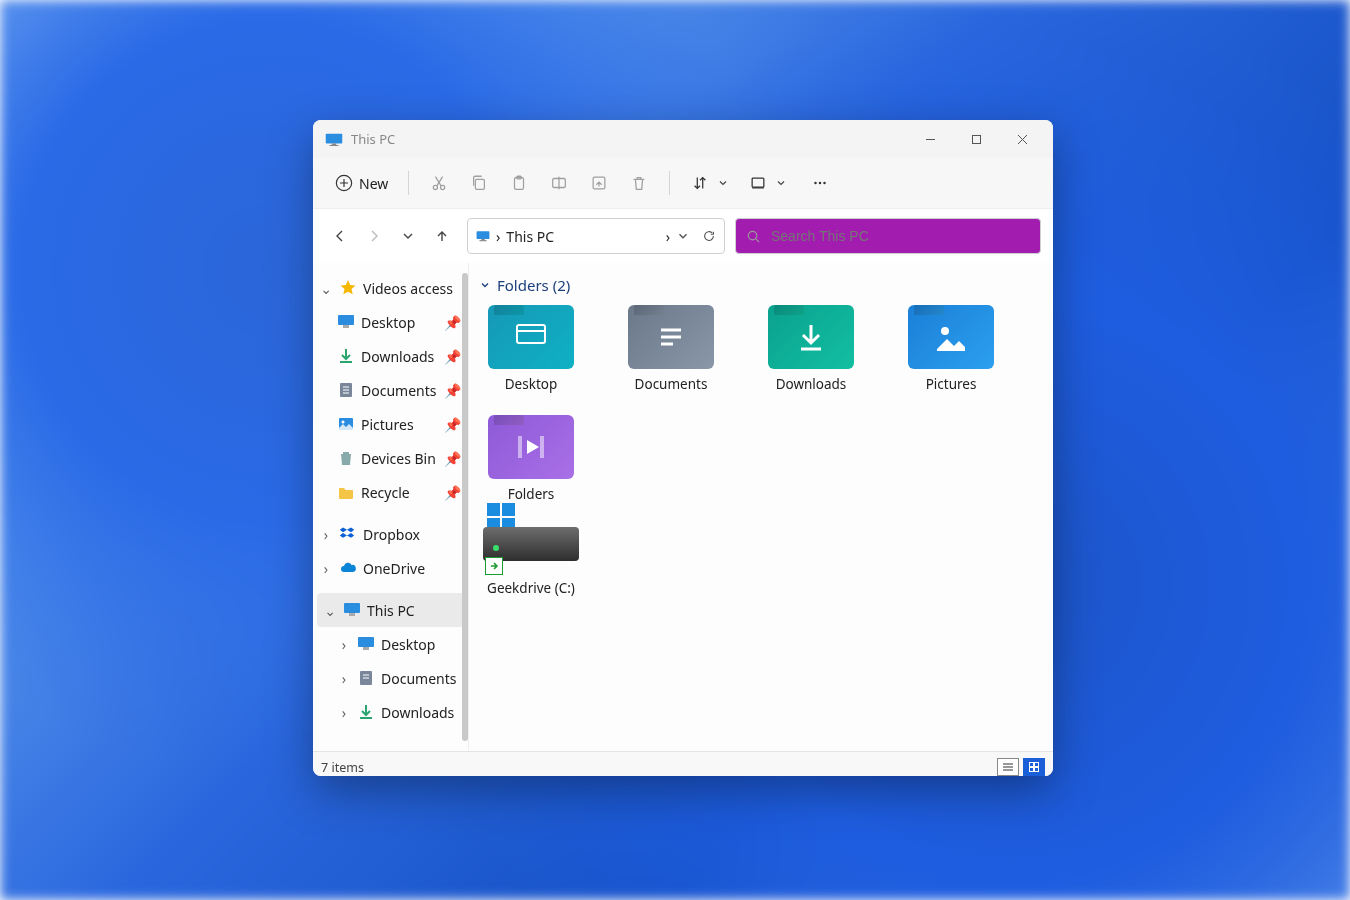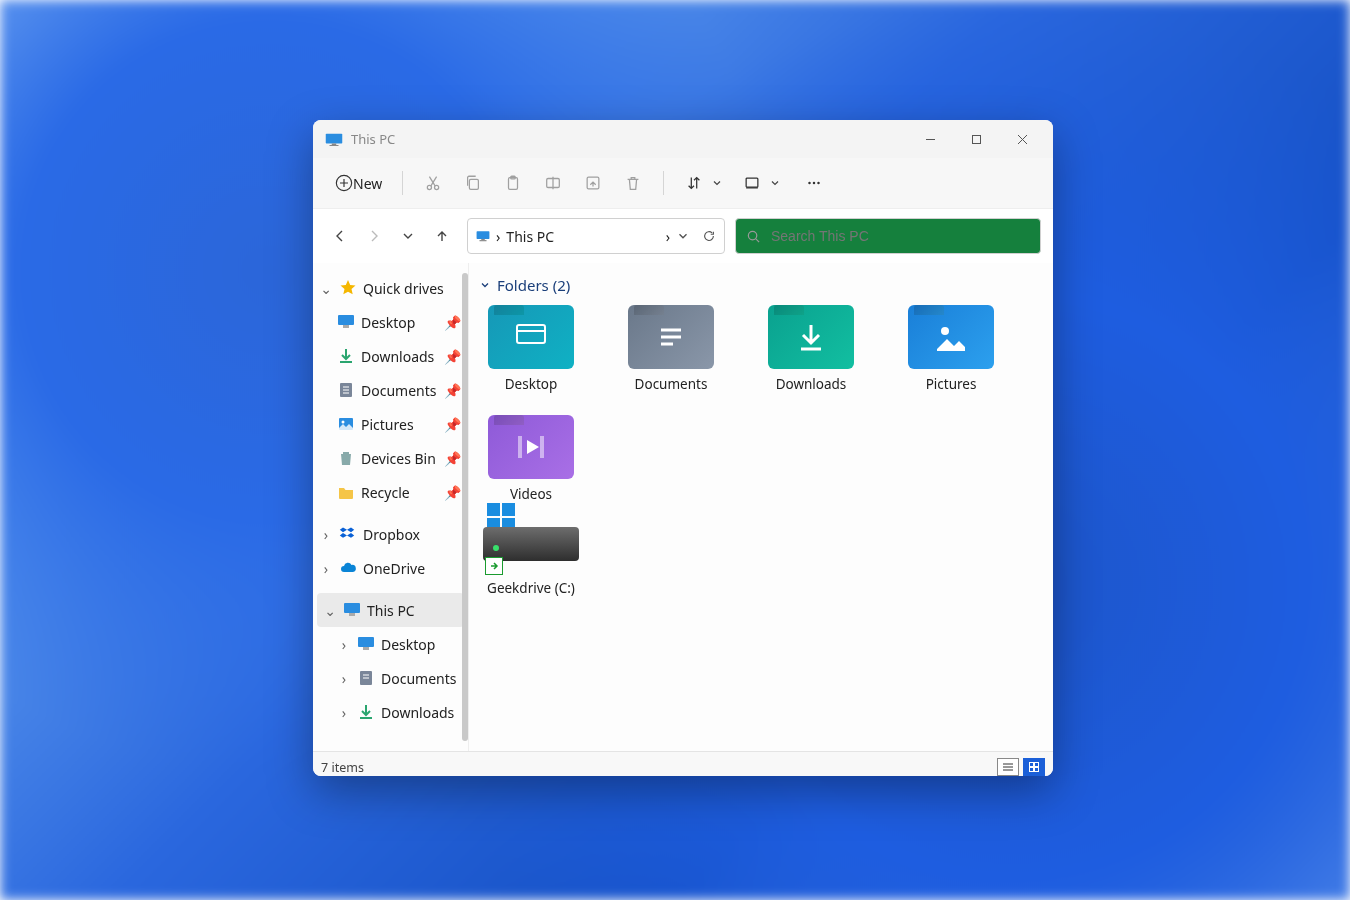--- a/index.html
+++ b/index.html
@@ -8,35 +8,35 @@
  radial-gradient(circle at 75% 65%,#1d55c9 0%,#1e5de0 25%,transparent 50%),
  linear-gradient(135deg,#7fb3f5 0%,#5f9cef 20%,#2a67de 45%,#1550c4 70%,#5b92eb 100%);
  filter:blur(6px);position:absolute;inset:0;}
 .window{position:absolute;left:313px;top:120px;width:740px;height:656px;background:#fdfdfd;border-radius:8px;box-shadow:0 15px 45px rgba(0,0,0,.35);overflow:hidden;display:flex;flex-direction:column;}
 .titlebar{height:38px;background:#f4f4f4;display:flex;align-items:center;padding:0 8px;color:#888;font-size:13px;}
 .titlebar .title-icon{width:18px;height:14px;margin:0 8px 0 4px;}
 .win-controls{margin-left:auto;display:flex;gap:0;}
 .win-controls button{width:46px;height:38px;border:0;background:transparent;color:#555;display:flex;align-items:center;justify-content:center;}
 .win-controls svg{width:11px;height:11px;}
 .toolbar{height:50px;background:#f7f7f7;border-bottom:1px solid #eee;display:flex;align-items:center;padding:0 14px;gap:4px;}
-.tool-new{display:flex;align-items:center;padding:6px 8px;color:#222;font-size:14px;}
+.tool-new{display:flex;align-items:center;gap:6px;padding:6px 8px;color:#222;font-size:14px;}
 .tool-new svg{width:18px;height:18px;}
 .toolbar-sep{width:1px;height:24px;background:#d5d5d5;margin:0 8px;}
 .tool-btn{width:36px;height:36px;display:flex;align-items:center;justify-content:center;color:#a0a0a0;}
 .tool-btn svg{width:18px;height:18px;}
 .tool-group{display:flex;align-items:center;gap:0;}
 .chev-sm{width:10px;height:10px;}
 .navrow{height:54px;display:flex;align-items:center;padding:0 12px;gap:10px;background:#fff;}
 .nav-arrows{display:flex;align-items:center;gap:4px;}
 .nav-arrows button{width:30px;height:30px;border:0;background:transparent;color:#444;display:flex;align-items:center;justify-content:center;}
 .nav-arrows svg{width:16px;height:16px;}
 .addrbar{flex:0 0 240px;height:34px;border:1px solid #d0d0d0;border-radius:4px;display:flex;align-items:center;padding:0 8px;gap:6px;font-size:14px;color:#222;background:#fff;}
 .addrbar .addr-text{flex:1;}
 .addrbar svg{width:14px;height:14px;color:#555;}
-.searchbox{flex:1;height:34px;border:1px solid #d0d0d0;border-radius:4px;display:flex;align-items:center;padding:0 10px;gap:8px;color:#888;font-size:14px;background:#15803d;}
+.searchbox{flex:1;height:34px;border:1px solid #d0d0d0;border-radius:4px;display:flex;align-items:center;padding:0 10px;gap:8px;color:#888;font-size:14px;background:#a21caf;}
 .searchbox input{border:0;outline:0;flex:1;font-size:14px;background:transparent;}
 .body{flex:1;display:flex;min-height:0;}
 .sidebar{width:155px;border-right:1px solid #eee;overflow:hidden;padding-top:8px;font-size:14px;color:#222;position:relative;}
 .sidebar-scroll{position:absolute;right:0;top:10px;bottom:10px;width:6px;border-radius:3px;background:#c9c9c9;}
 .side-item{display:flex;align-items:center;height:34px;padding:0 6px 0 6px;gap:6px;white-space:nowrap;}
 .side-item .exp{width:14px;display:flex;justify-content:center;color:#666;}
 .side-item .sicon{width:18px;height:18px;display:flex;align-items:center;justify-content:center;}
 .side-item .pin{margin-left:auto;color:#a9a9a9;}
 .side-item.indent1{padding-left:24px;}
 .side-item.indent2{padding-left:24px;}
@@ -235,21 +235,21 @@
   <div class="sidebar">
    <div class="sidebar-scroll"></div>
 
    <div class="side-item">
     <span class="exp">⌄</span>
     <span class="sicon">
             <svg viewBox="0 0 18 18" fill="#f5b700">
               <path d="M9 1l2.2 5 5.3.4-4 3.6 1.2 5.3L9 12.7 4.3 15.3 5.5 10 1.5 6.4l5.3-.4z"></path>
             </svg>
           </span>
-    <span>Quick drives</span>
+    <span>Videos access</span>
    </div>
    <div class="side-item indent1">
     <span class="sicon">
             <svg viewBox="0 0 18 18">
               <rect x="1" y="2" width="16" height="10" rx="1" fill="#2a8de0"></rect>
               <rect x="6" y="12" width="6" height="3" fill="#aaa"></rect>
             </svg>
           </span>
     <span>Desktop</span>
     <span class="pin">📌</span>
@@ -421,21 +421,21 @@
     <div class="item">
      <div class="folder-ic f-vids">
               <div class="glyph">
                 <svg viewBox="0 0 40 40" fill="#fff">
                   <rect x="7" y="9" width="4" height="22" opacity=".5"></rect>
                   <rect x="29" y="9" width="4" height="22" opacity=".5"></rect>
                   <path d="M16 13l12 7-12 7z"></path>
                 </svg>
               </div>
             </div>
-     <span>Videos</span>
+     <span>Folders</span>
     </div>
    </div>
 
    <div class="grid">
     <div class="item">
      <div class="drive">
       <svg class="winlogo" viewBox="0 0 28 28">
                 <rect x="0" y="0" width="13" height="13" fill="#1a8de0"></rect>
                 <rect x="15" y="0" width="13" height="13" fill="#1a8de0"></rect>
                 <rect x="0" y="15" width="13" height="13" fill="#1a8de0"></rect>

